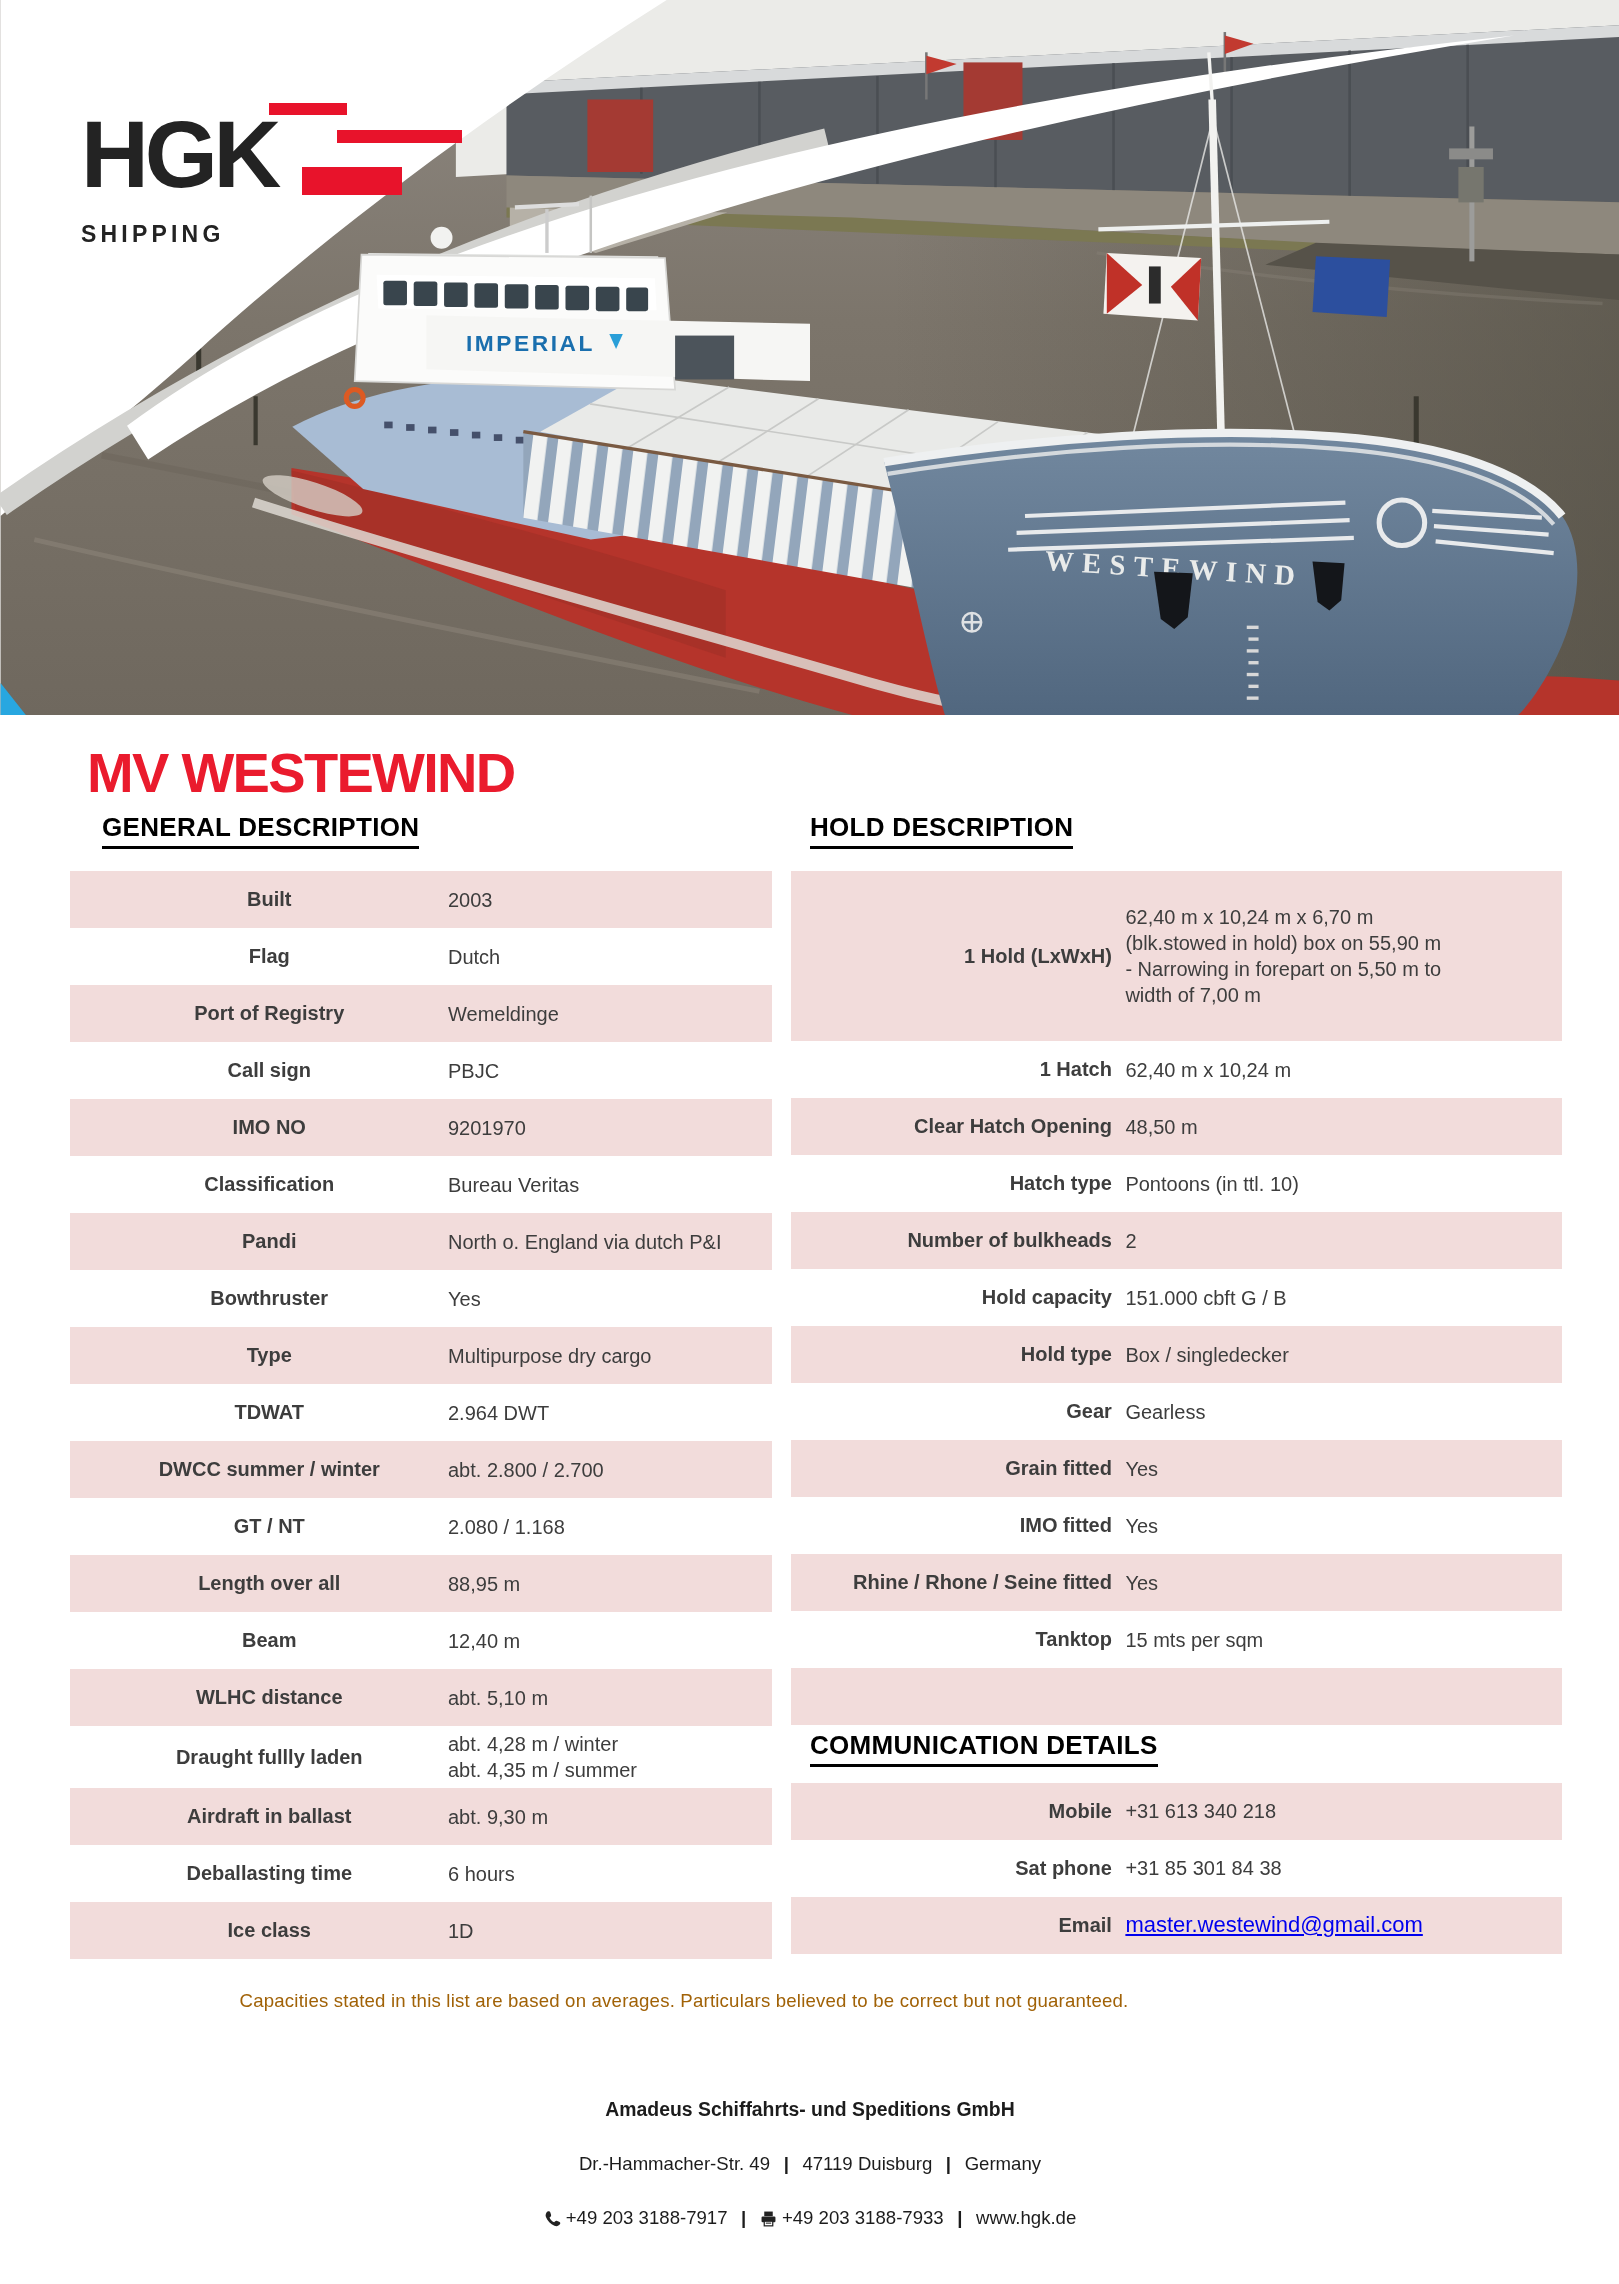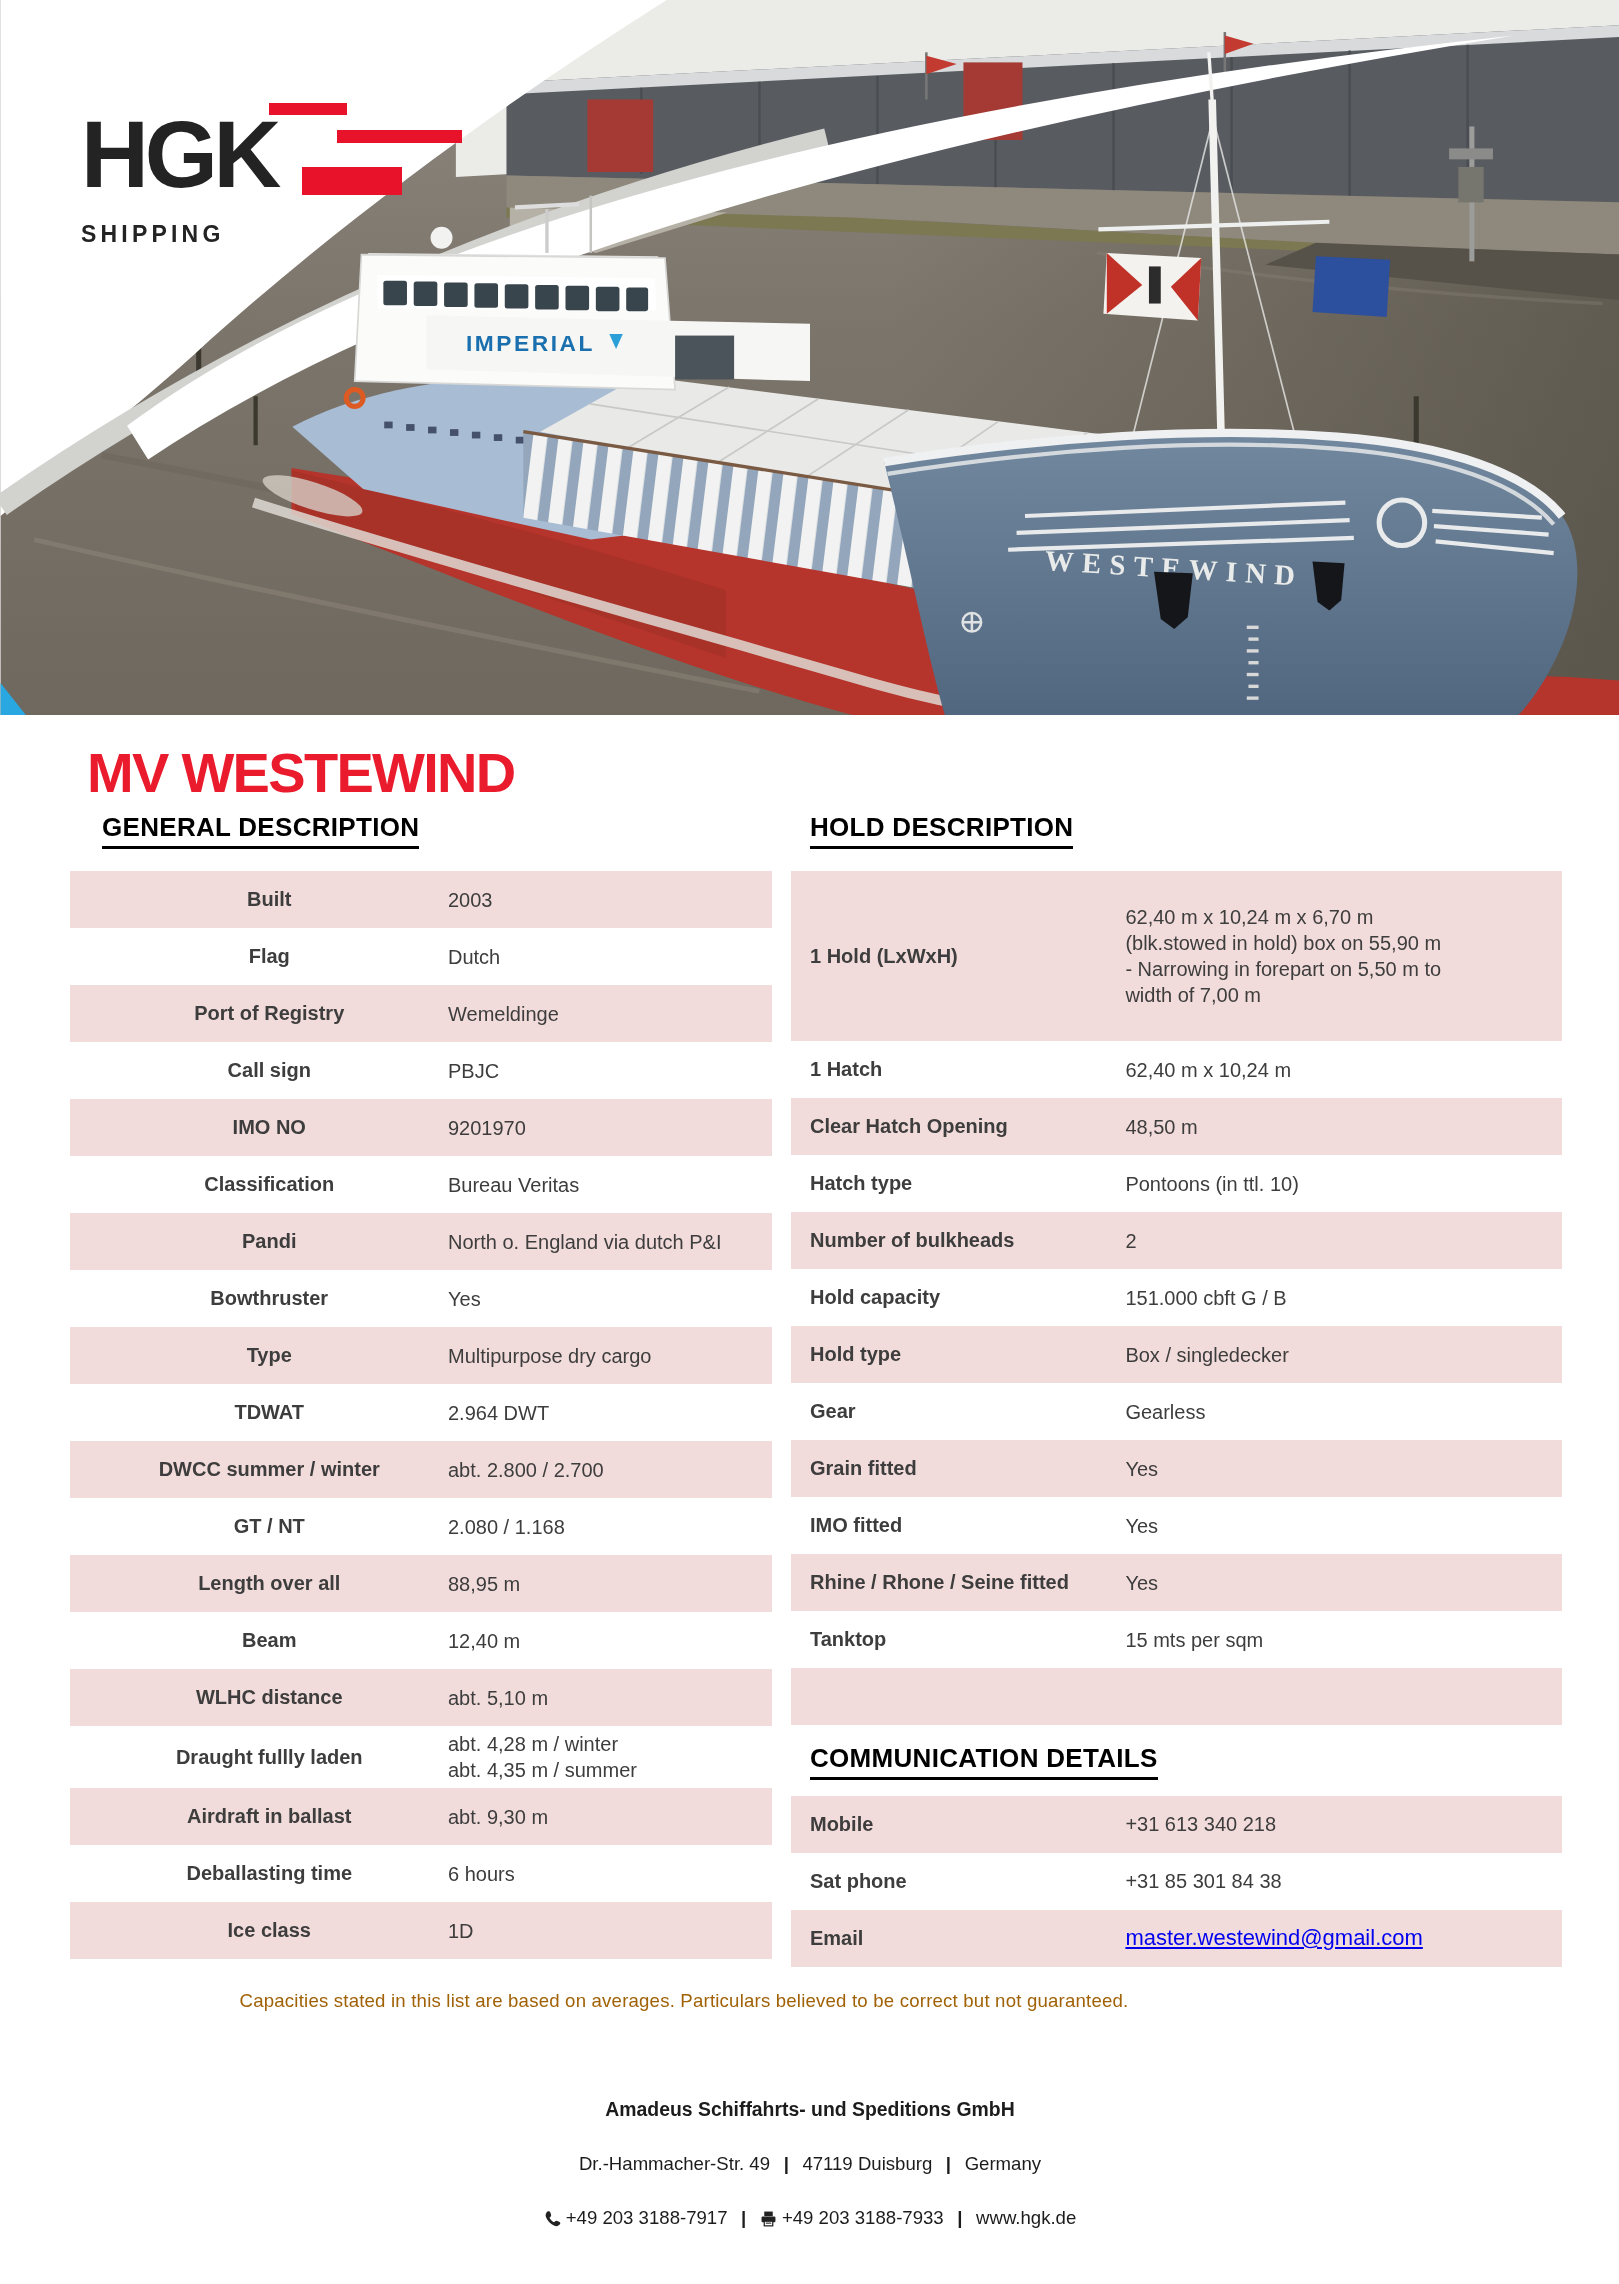--- a/index.html
+++ b/index.html
@@ -28,23 +28,23 @@
   .col-h { width: 771px; }
   .sec-head { padding-left: 32px; margin-bottom: 20px; height: 39px; }
   .col-h .sec-head { padding-left: 18.6px; }
   .sec-head span { display: inline-block; font-size: 26px; font-weight: 800; color: #000;
                    border-bottom: 3.4px solid #000; padding-bottom: 2.5px; letter-spacing: 0.3px; }
   .trow { display: flex; align-items: center; min-height: 57px; padding: 5px 0; }
   .trow.pink { background: #f2dcdb; }
   .trow.tall { min-height: 170px; }
   .tlabel { flex: none; font-weight: 700; color: #3d3d3d; font-size: 20px; line-height: 1.25; padding-right: 13.5px; }
   .col-g .tlabel { width: 378px; padding-left: 34px; text-align: center; }
-  .col-h .tlabel { width: 334px; padding-left: 18.6px; }
+  .col-h .tlabel { width: 334px; padding-left: 18.6px; text-align: right; }
   .tvalue { flex: 1; color: #3d3d3d; font-size: 20px; line-height: 1.3; white-space: pre-line; padding-right: 20px; }
-  .comm-head { margin-top: 18px; margin-bottom: 13.5px; height: 39px; }
+  .comm-head { margin-top: 5px; margin-bottom: 13.5px; height: 39px; }
   a.email-link { color: #0000ee; text-decoration: underline; font-size: 22px; }
 
   
   .disclaimer { position: absolute; top: 1990px; left: 0; width: 1368px; text-align: center;
                 font-size: 18.6px; color: #a16207; letter-spacing: 0.2px; }
   .footer { position: absolute; top: 2098px; left: 0; width: 1620px; text-align: center; color: #1c1c1c; }
   .footer-company { font-size: 19.4px; font-weight: 700; }
   .footer-line { margin-top: 32px; font-size: 18.6px; }
   .footer-line .sep { font-weight: 700; margin: 0 8.4px; }
   .footer-icon { display: inline-block; vertical-align: -2.5px; margin-right: 5px; }

